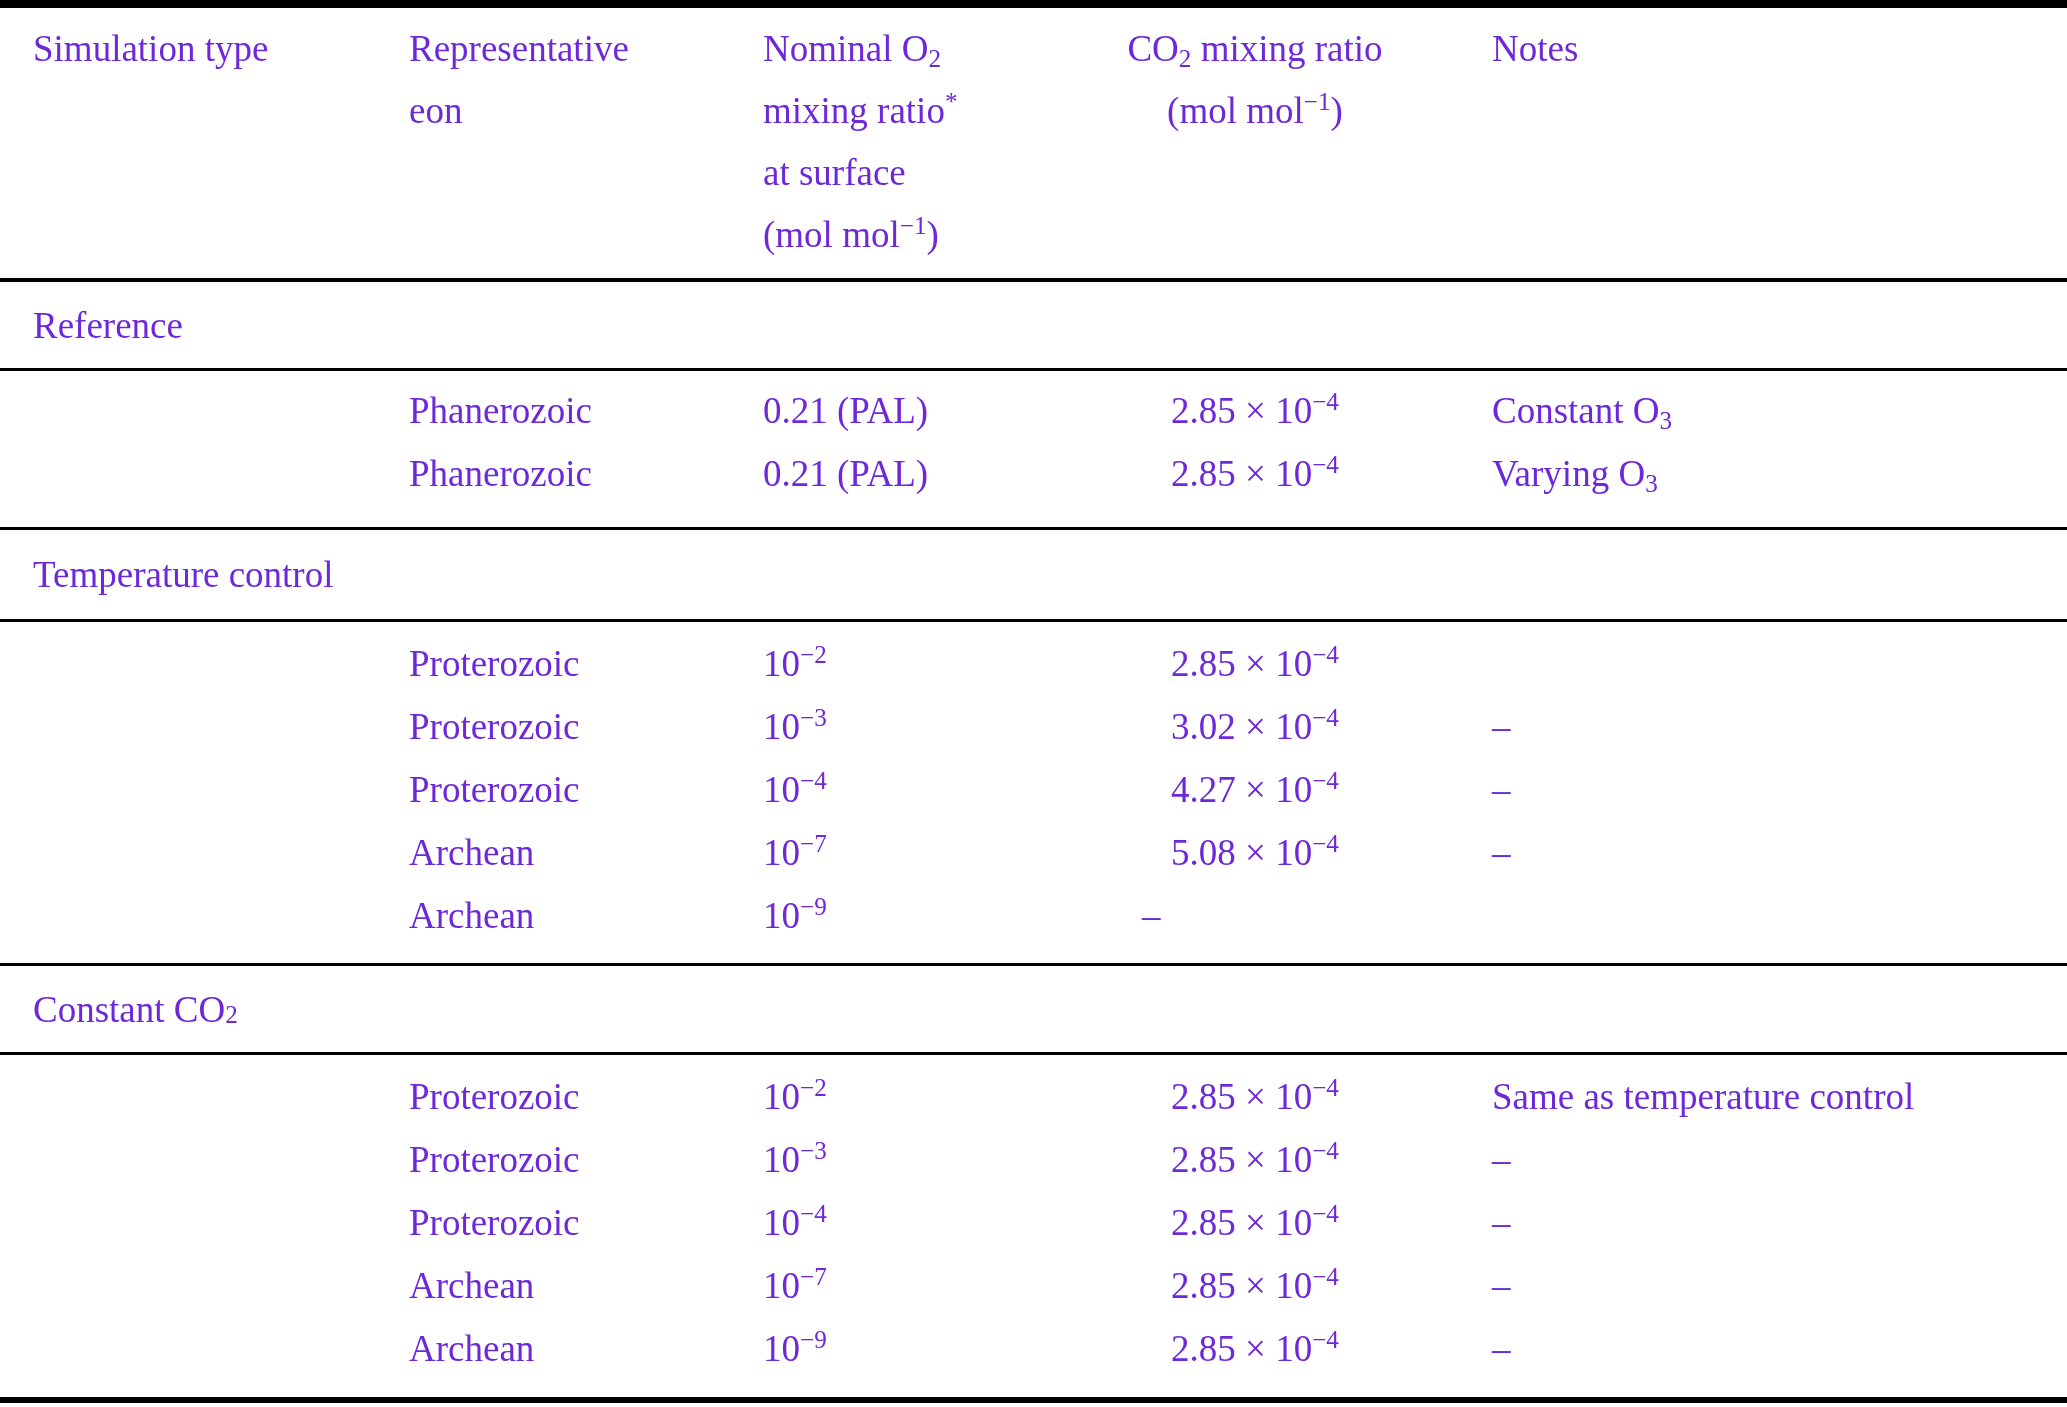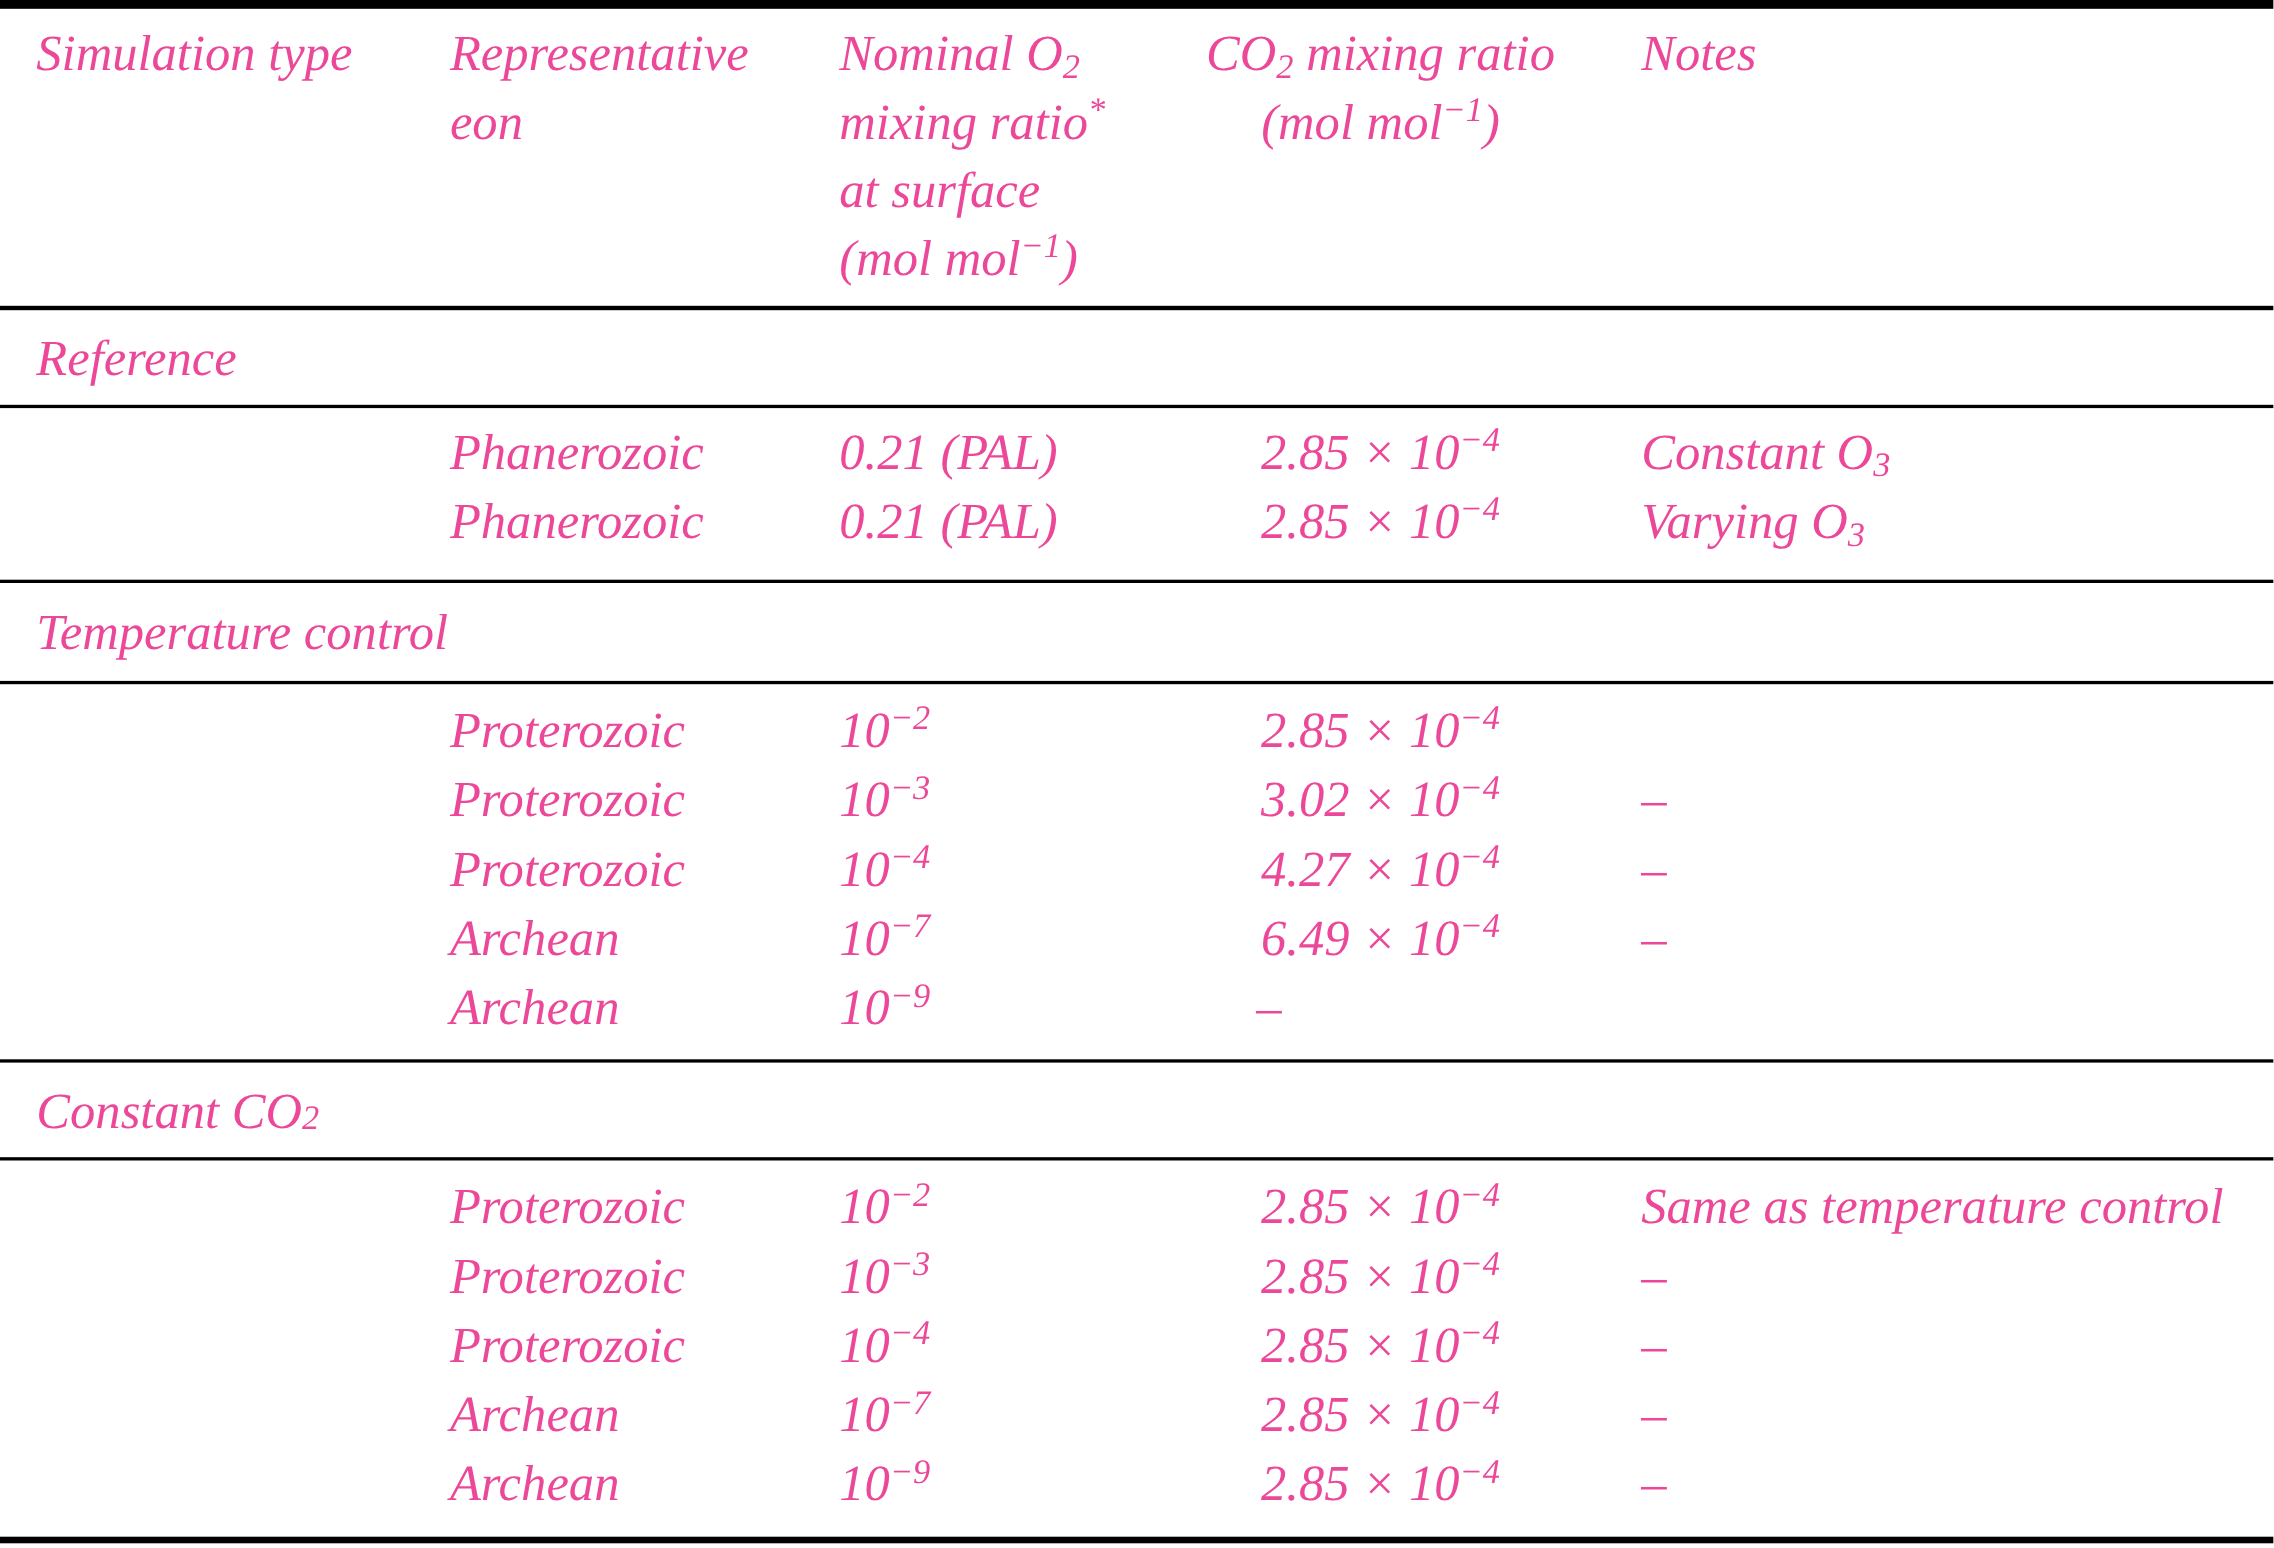--- a/index.html
+++ b/index.html
@@ -1,23 +1,22 @@
 <!DOCTYPE html>
 <html><head>
 <meta charset="utf-8">
 <style>
   html,body{margin:0;padding:0;background:#ffffff;}
   .page{
     position:relative;
     width:2067px;height:1407px;
-    background:#ffffff;color:#ec4899;
+    background:#ffffff;color:#6d28d9;
     font-family:"Liberation Serif","DejaVu Serif",serif;
-    font-size:46px;
+    font-size:37px;
     overflow:hidden;
-    font-style:italic;
   }
   .bar-thick{height:8px;background:#000;}
   .bar-bottom{height:6px;background:#000;}
   .rule{height:3px;background:#000;}
   .rule-header{height:4px;background:#000;}
 
   .grid{
     display:grid;
     grid-template-columns:405px 349px 326px 350px 1fr;
   }
@@ -144,21 +143,21 @@
       <div class="cell c1"></div>
       <div class="cell c2">Proterozoic</div>
       <div class="cell c3"><span>10</span><sup>−4</sup></div>
       <div class="cell c4"><span>4.27 × 10</span><sup>−4</sup></div>
       <div class="cell c5"><span>–</span><sub></sub></div>
     </div>
     <div class="row grid">
       <div class="cell c1"></div>
       <div class="cell c2">Archean</div>
       <div class="cell c3"><span>10</span><sup>−7</sup></div>
-      <div class="cell c4"><span>6.49 × 10</span><sup>−4</sup></div>
+      <div class="cell c4"><span>5.08 × 10</span><sup>−4</sup></div>
       <div class="cell c5"><span>–</span><sub></sub></div>
     </div>
     <div class="row grid">
       <div class="cell c1"></div>
       <div class="cell c2">Archean</div>
       <div class="cell c3"><span>10</span><sup>−9</sup></div>
       <div class="cell c5"><span>–</span><sub></sub></div>
     </div>
   </div>
 

